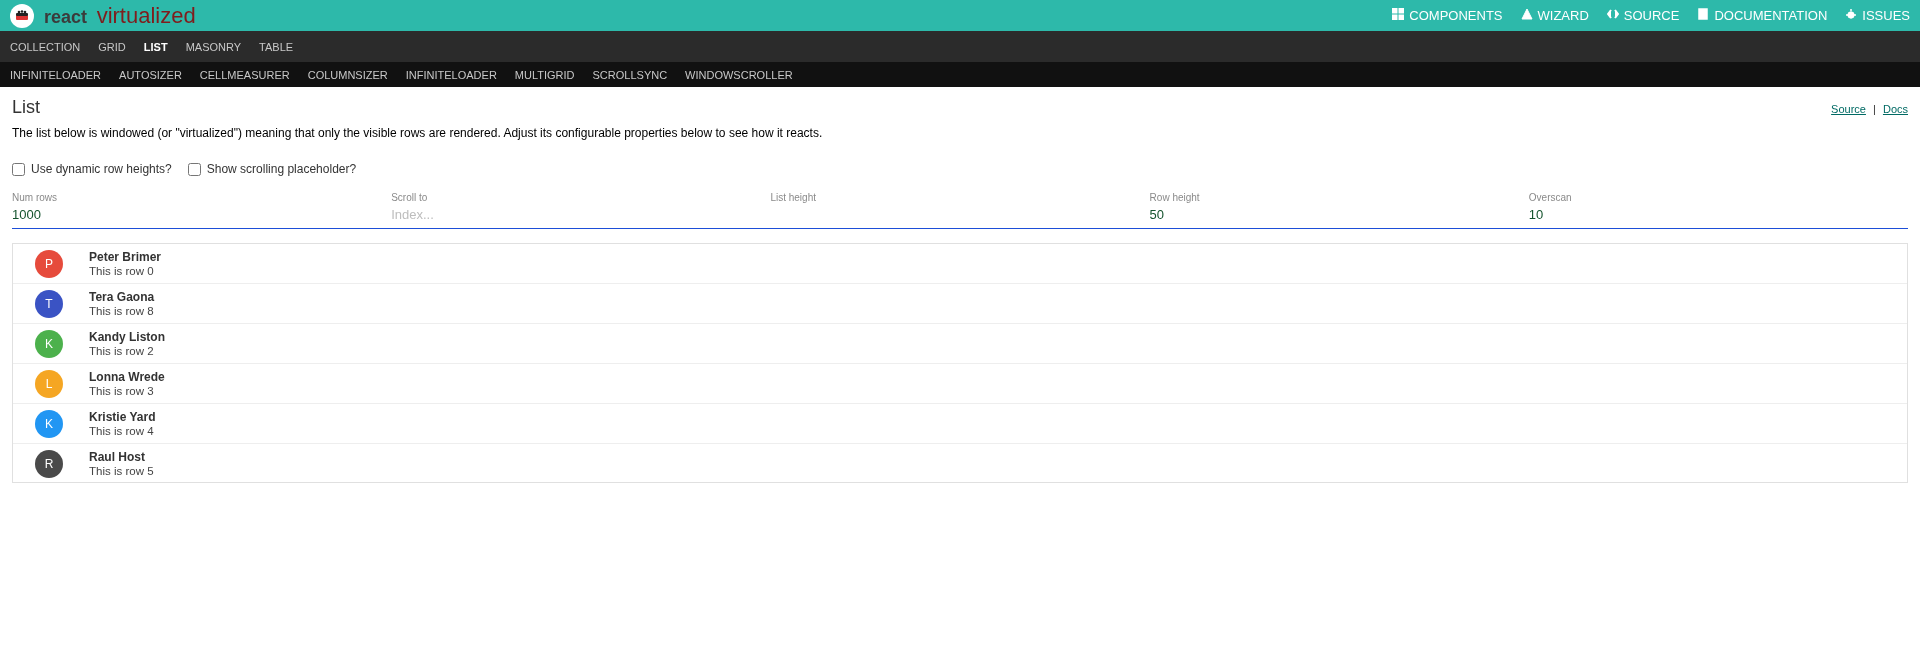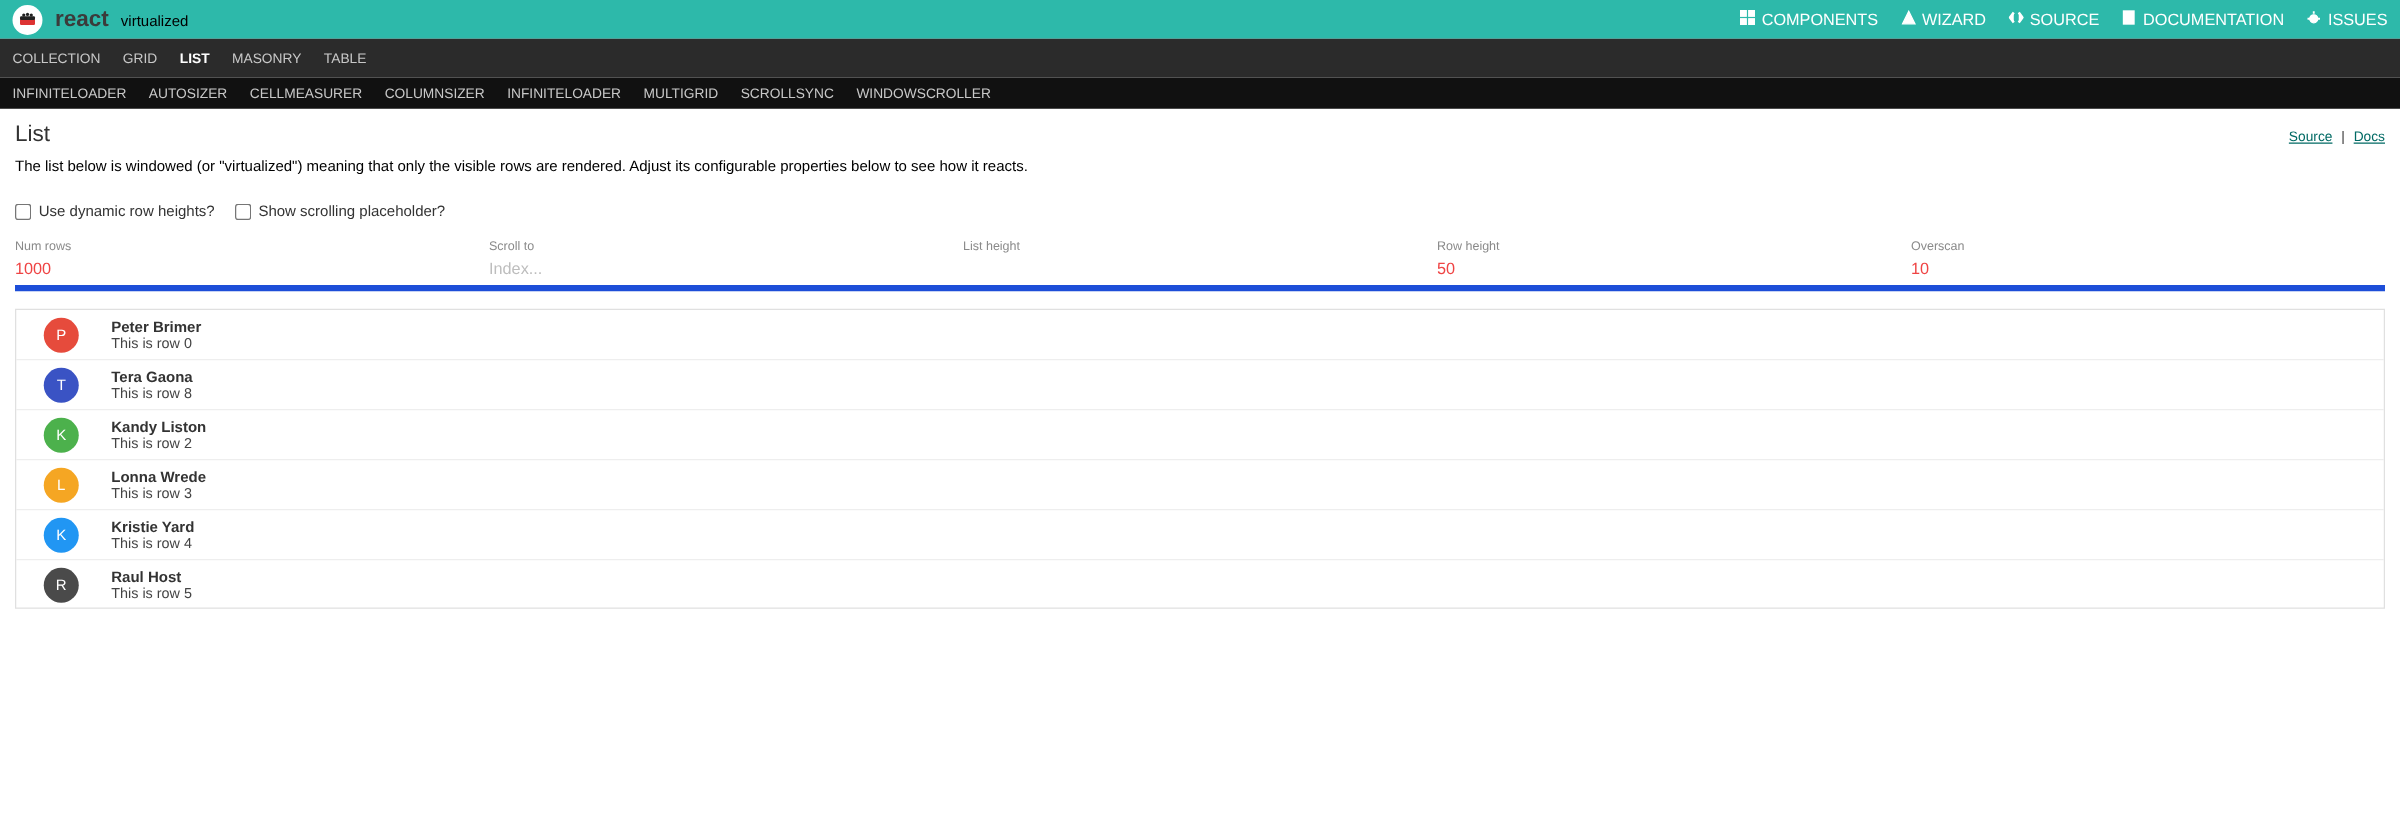--- a/index.html
+++ b/index.html
@@ -17,21 +17,21 @@
   }
   .logo-circle {
     width: 24px; height: 24px;
     border-radius: 50%;
     background: #fff;
     display: flex; align-items: center; justify-content: center;
     margin-right: 10px;
   }
   .logo-circle svg { width: 16px; height: 16px; }
   .brand .react { color: #3b3b3b; font-weight: 700; font-size: 18px; }
-  .brand .virtualized { color: #000000; font-weight: 400; font-size: 12px; margin-left: 6px; }
+  .brand .virtualized { color: #7f1d1d; font-weight: 400; font-size: 22px; margin-left: 6px; }
   .topbar-spacer { flex: 1; }
   .topnav { display: flex; gap: 18px; align-items: center; font-size: 13px; font-weight: 500; }
   .topnav-item { display: flex; align-items: center; gap: 5px; color: #fff; cursor: pointer; }
   .topnav-item svg { width: 12px; height: 12px; fill: #fff; stroke: #fff; }
 
   
   .subnav {
     background: #2b2b2b;
     height: 31px;
     display: flex;
@@ -64,30 +64,30 @@
   .title-row .links .sep { color: #333; margin: 0 4px; text-decoration: none; }
 
   .desc { margin-top: 8px; font-size: 12px; color: #000000; }
 
   .checkrow { margin-top: 22px; display: flex; gap: 16px; font-size: 12px; }
   .checkrow label { display: flex; align-items: center; gap: 6px; cursor: pointer; }
 
   .fields {
     margin-top: 12px;
     display: flex;
-    border-bottom: 5px solid #1d4ed8;
+    border-bottom: 1px solid #1d4ed8;
   }
   .field { flex: 1; padding: 4px 0 6px 0; }
   .field .flabel { font-size: 10px; color: #8a8a8a; display: block; margin-bottom: 4px; }
   .field input {
     width: 95%;
     border: none;
     outline: none;
     font-size: 13px;
-    color: #ef4444;
+    color: #14532d;
     background: transparent;
   }
   .field input::placeholder { color: #bdbdbd; }
 
   
   .list-wrap {
     margin-top: 14px;
     border: 1px solid #e0e0e0;
     height: 240px;
     overflow-y: scroll;

